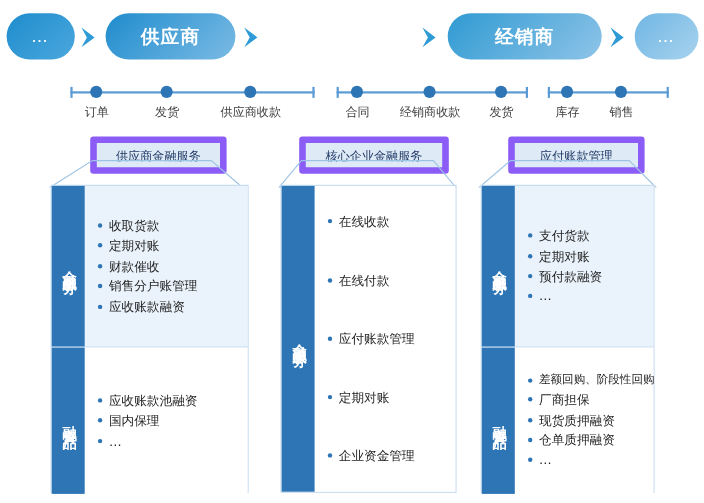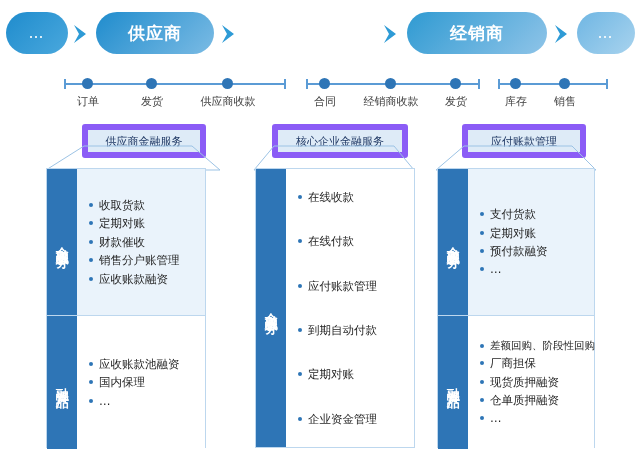--- a/index.html
+++ b/index.html
@@ -188,21 +188,21 @@
   </div>
 
   <div class="funnel">
     <svg width="640" height="28" viewBox="0 0 640 28">
       <path d="M84 2 L192 2 L220 26 L46 26 Z" fill="none" stroke="#9cc3e5" stroke-width="1"></path>
       <path d="M274 2 L394 2 L414 26 L254 26 Z" fill="none" stroke="#9cc3e5" stroke-width="1"></path>
       <path d="M464 2 L572 2 L596 26 L436 26 Z" fill="none" stroke="#9cc3e5" stroke-width="1"></path>
     </svg>
   </div>
 
-  <div class="panel" style="left:46px;width:160px;height:280px;">
+  <div class="panel" style="left:46px;width:180px;height:280px;">
     <div class="block bg-light" style="height:146px;">
       <div class="side">
         <span>金融服务</span>
       </div>
       <div class="items">
         <div class="li">收取货款</div>
         <div class="li">定期对账</div>
         <div class="li">财款催收</div>
         <div class="li">销售分户账管理</div>
         <div class="li">应收账款融资</div>
@@ -223,21 +223,20 @@
 
   <div class="panel" style="left:255px;width:160px;height:280px;">
     <div class="block bg-white" style="height:278px;justify-content:flex-end;">
       <div class="side">
         <span>金融服务</span>
       </div>
       <div class="items" style="justify-content:space-around;">
         <div class="li">在线收款</div>
         <div class="li">在线付款</div>
         <div class="li">应付账款管理</div>
-        <div class="li">到期自动付款</div>
         <div class="li">定期对账</div>
         <div class="li">企业资金管理</div>
       </div>
     </div>
   </div>
 
   <div class="panel" style="left:437px;width:158px;height:280px;">
     <div class="block bg-light" style="height:146px;">
       <div class="side">
         <span>金融服务</span>

